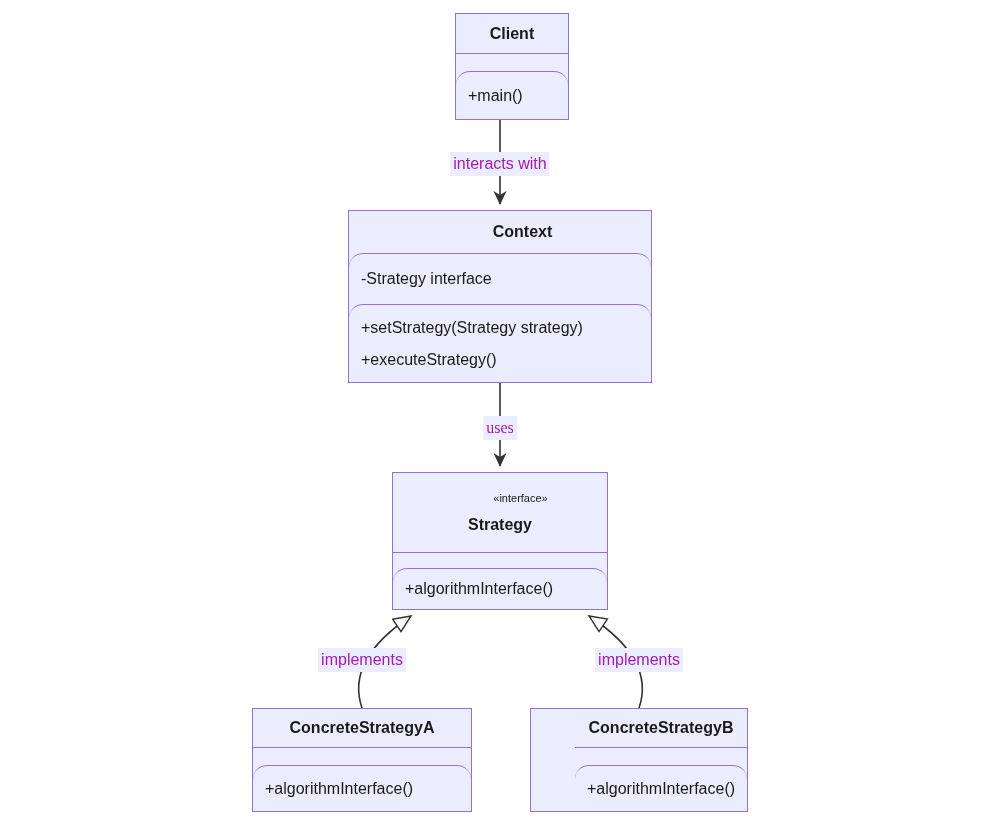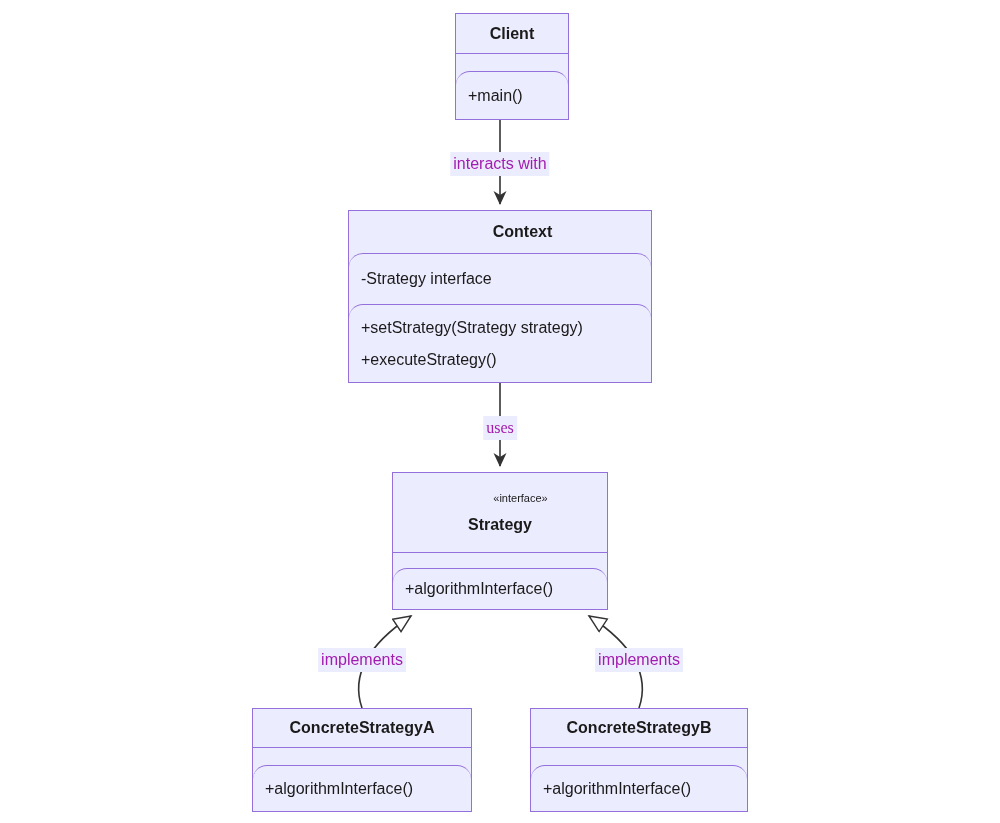--- a/index.html
+++ b/index.html
@@ -131,21 +131,21 @@
   <div class="class-box" style="left:252px; top:708px; width:220px; height:104px;">
     <div class="compartment class-title" style="height:38px;">
       <span>ConcreteStrategyA</span>
     </div>
     <div class="compartment" style="height:18px;"></div>
     <div class="compartment members" style="flex:1;">
       <span class="member-line">+algorithmInterface()</span>
     </div>
   </div>
 
-  <div class="class-box" style="left:530px; top:708px; width:218px; height:104px;">
+  <div class="class-box" style="left:530px; top:708px; width:218px; height:104px;padding-left:44px;">
     <div class="compartment class-title" style="height:38px;">
       <span>ConcreteStrategyB</span>
     </div>
     <div class="compartment" style="height:18px;"></div>
     <div class="compartment members" style="flex:1;">
       <span class="member-line">+algorithmInterface()</span>
     </div>
   </div>
 
   <div class="edge-label" style="left:500px; top:164px;">interacts with</div>

